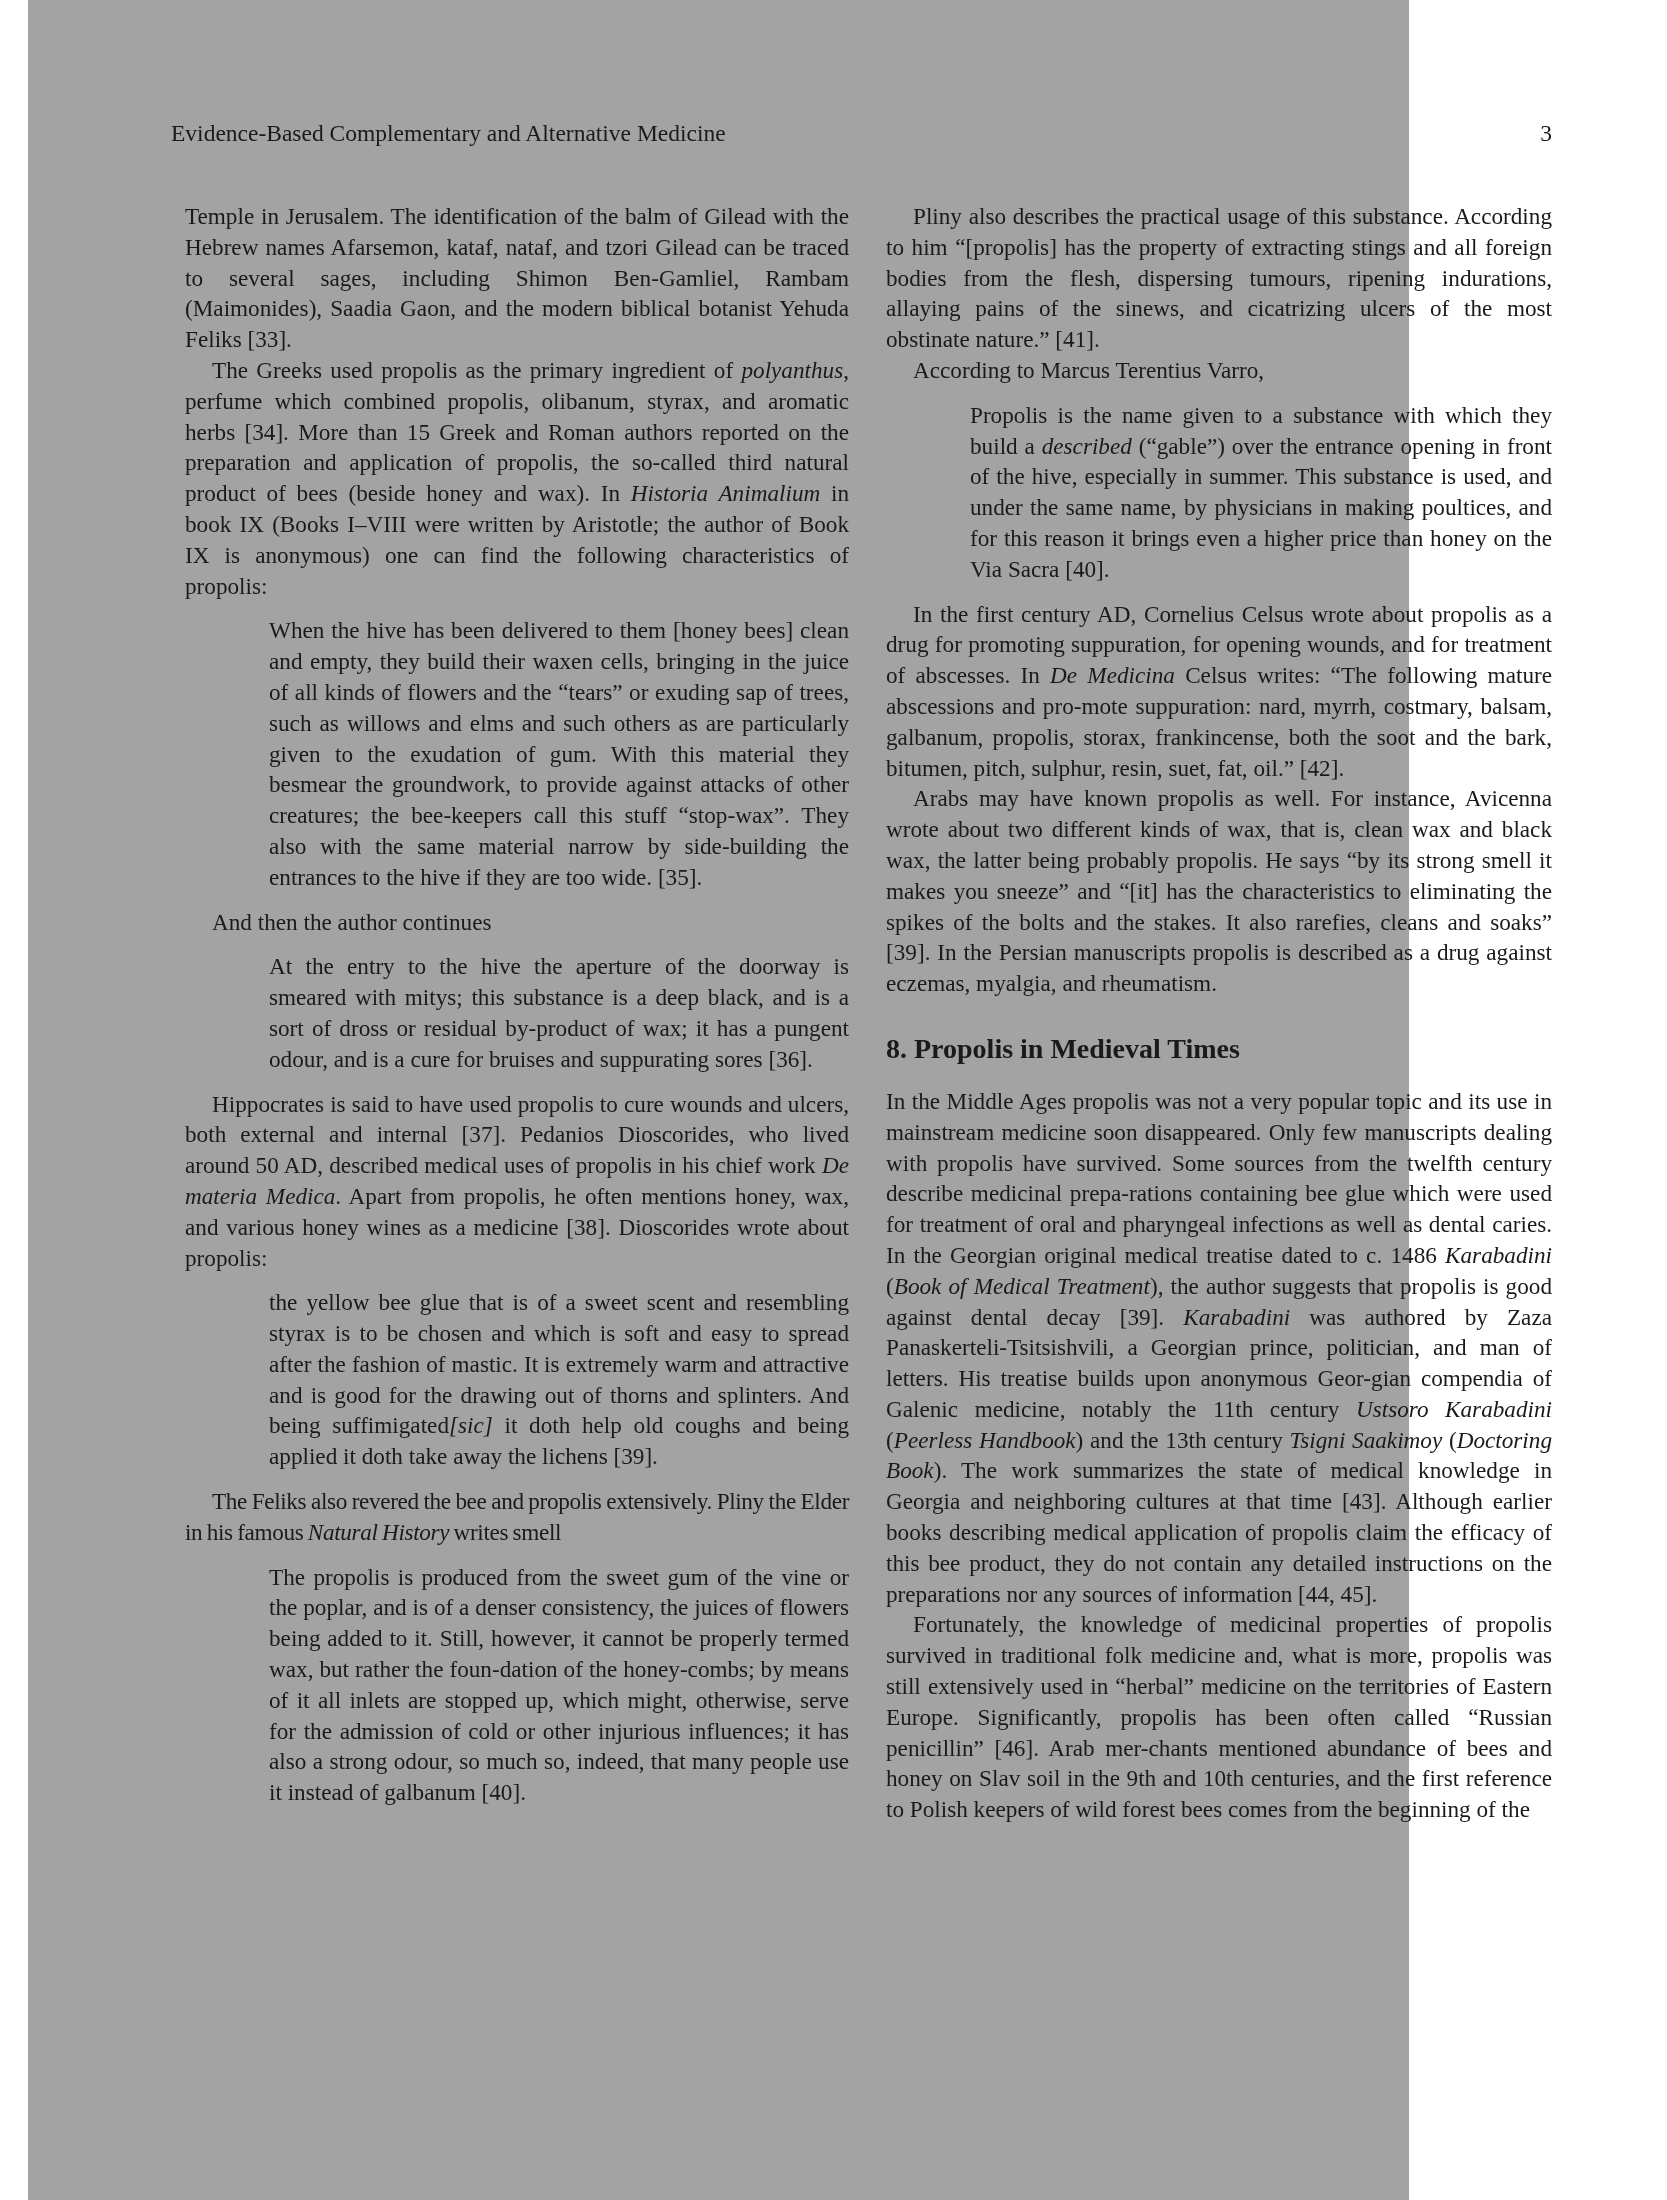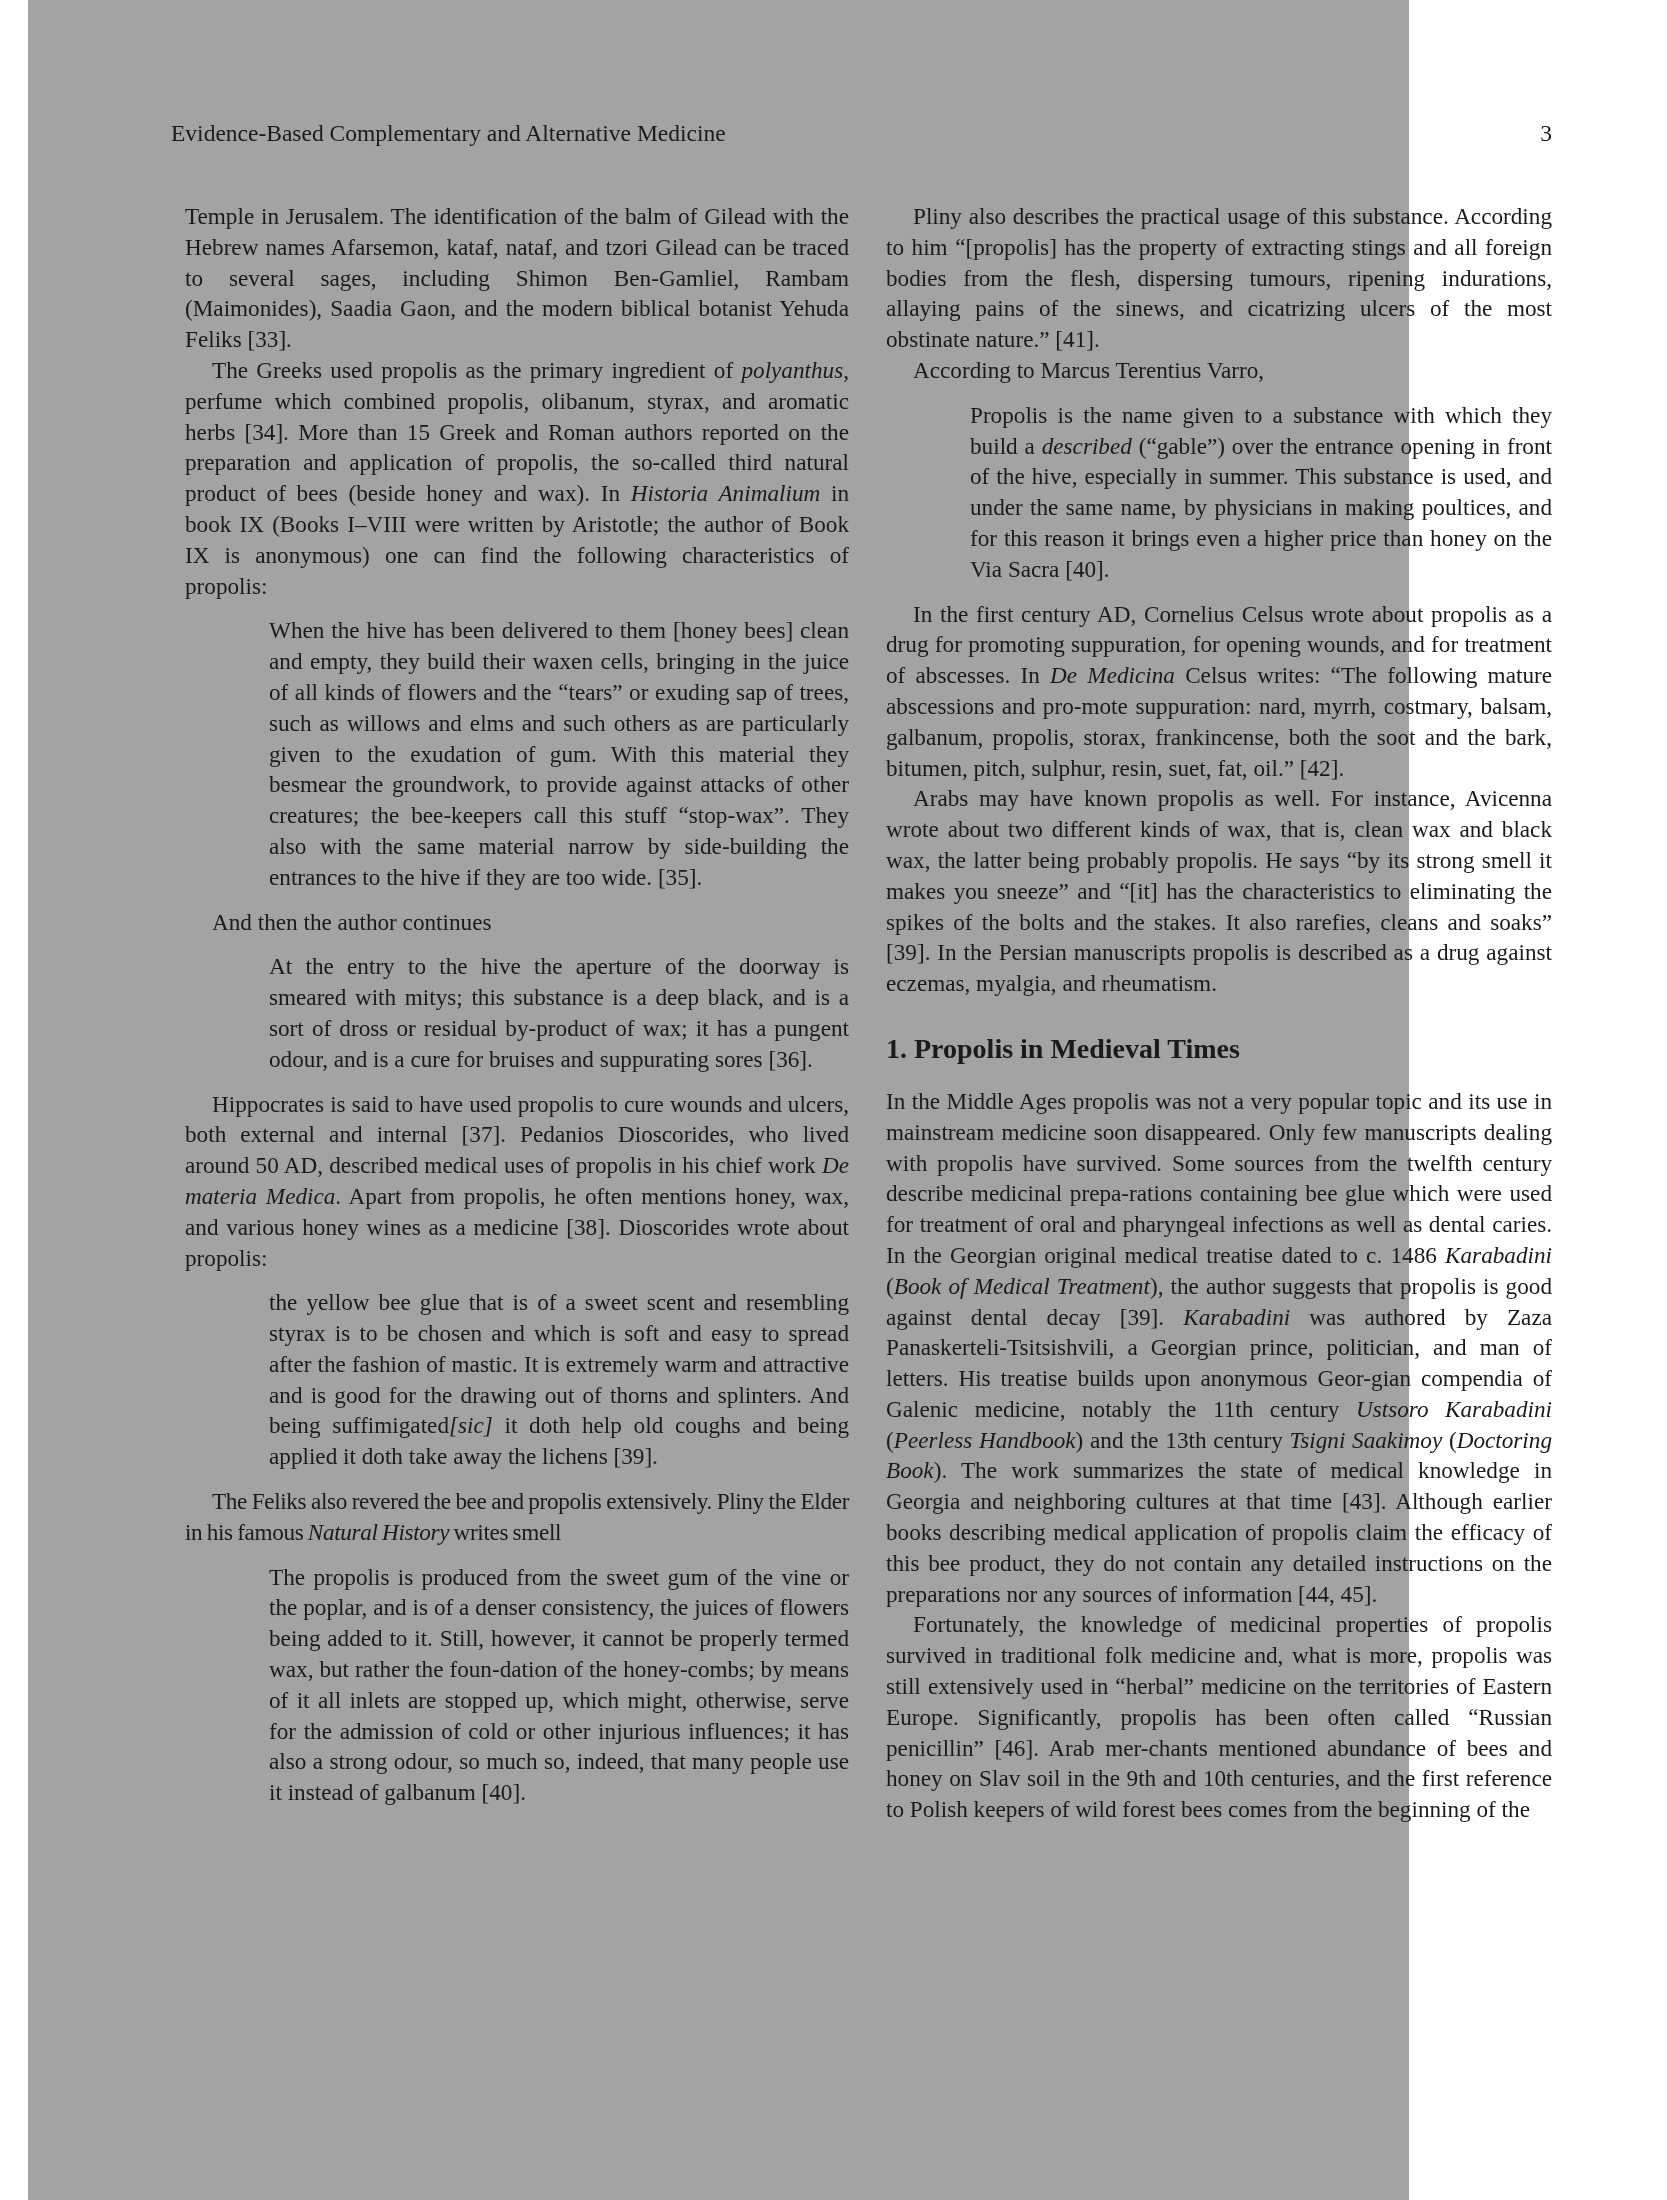--- a/index.html
+++ b/index.html
@@ -50,18 +50,18 @@
     <p class="indent tight"><span>The Feliks also revered the bee and propolis extensively. Pliny the Elder in his famous </span><em>Natural History</em><span> writes smell</span></p>
     <p class="quote">The propolis is produced from the sweet gum of the vine or the poplar, and is of a denser consistency, the juices of flowers being added to it. Still, however, it cannot be properly termed wax, but rather the foun-dation of the honey-combs; by means of it all inlets are stopped up, which might, otherwise, serve for the admission of cold or other injurious influences; it has also a strong odour, so much so, indeed, that many people use it instead of galbanum [40].</p>
   </div>
 
   <div class="col col-right">
     <p class="indent">Pliny also describes the practical usage of this substance. According to him “[propolis] has the property of extracting stings and all foreign bodies from the flesh, dispersing tumours, ripening indurations, allaying pains of the sinews, and cicatrizing ulcers of the most obstinate nature.” [41].</p>
     <p class="indent">According to Marcus Terentius Varro,</p>
     <p class="quote first-right"><span>Propolis is the name given to a substance with which they build a </span><em>described</em><span> (“gable”) over the entrance opening in front of the hive, especially in summer. This substance is used, and under the same name, by physicians in making poultices, and for this reason it brings even a higher price than honey on the Via Sacra [40].</span></p>
     <p class="indent"><span>In the first century AD, Cornelius Celsus wrote about propolis as a drug for promoting suppuration, for opening wounds, and for treatment of abscesses. In </span><em>De Medicina</em><span> Celsus writes: “The following mature abscessions and pro-mote suppuration: nard, myrrh, costmary, balsam, galbanum, propolis, storax, frankincense, both the soot and the bark, bitumen, pitch, sulphur, resin, suet, fat, oil.” [42].</span></p>
     <p class="indent">Arabs may have known propolis as well. For instance, Avicenna wrote about two different kinds of wax, that is, clean wax and black wax, the latter being probably propolis. He says “by its strong smell it makes you sneeze” and “[it] has the characteristics to eliminating the spikes of the bolts and the stakes. It also rarefies, cleans and soaks” [39]. In the Persian manuscripts propolis is described as a drug against eczemas, myalgia, and rheumatism.</p>
-    <h2 class="section-heading">1. Propolis in Medieval Times</h2>
+    <h2 class="section-heading">8. Propolis in Medieval Times</h2>
     <p class="noindent"><span>In the Middle Ages propolis was not a very popular topic and its use in mainstream medicine soon disappeared. Only few manuscripts dealing with propolis have survived. Some sources from the twelfth century describe medicinal prepa-rations containing bee glue which were used for treatment of oral and pharyngeal infections as well as dental caries. In the Georgian original medical treatise dated to c. 1486 </span><em>Karabadini</em><span> (</span><em>Book of Medical Treatment</em><span>), the author suggests that propolis is good against dental decay [39]. </span><em>Karabadini</em><span> was authored by Zaza Panaskerteli-Tsitsishvili, a Georgian prince, politician, and man of letters. His treatise builds upon anonymous Geor-gian compendia of Galenic medicine, notably the 11th century </span><em>Ustsoro Karabadini</em><span> (</span><em>Peerless Handbook</em><span>) and the 13th century </span><em>Tsigni Saakimoy</em><span> (</span><em>Doctoring Book</em><span>). The work summarizes the state of medical knowledge in Georgia and neighboring cultures at that time [43]. Although earlier books describing medical application of propolis claim the efficacy of this bee product, they do not contain any detailed instructions on the preparations nor any sources of information [44, 45].</span></p>
     <p class="indent">Fortunately, the knowledge of medicinal properties of propolis survived in traditional folk medicine and, what is more, propolis was still extensively used in “herbal” medicine on the territories of Eastern Europe. Significantly, propolis has been often called “Russian penicillin” [46]. Arab mer-chants mentioned abundance of bees and honey on Slav soil in the 9th and 10th centuries, and the first reference to Polish keepers of wild forest bees comes from the beginning of the</p>
   </div>
 
 </div>
 
 </body></html>

